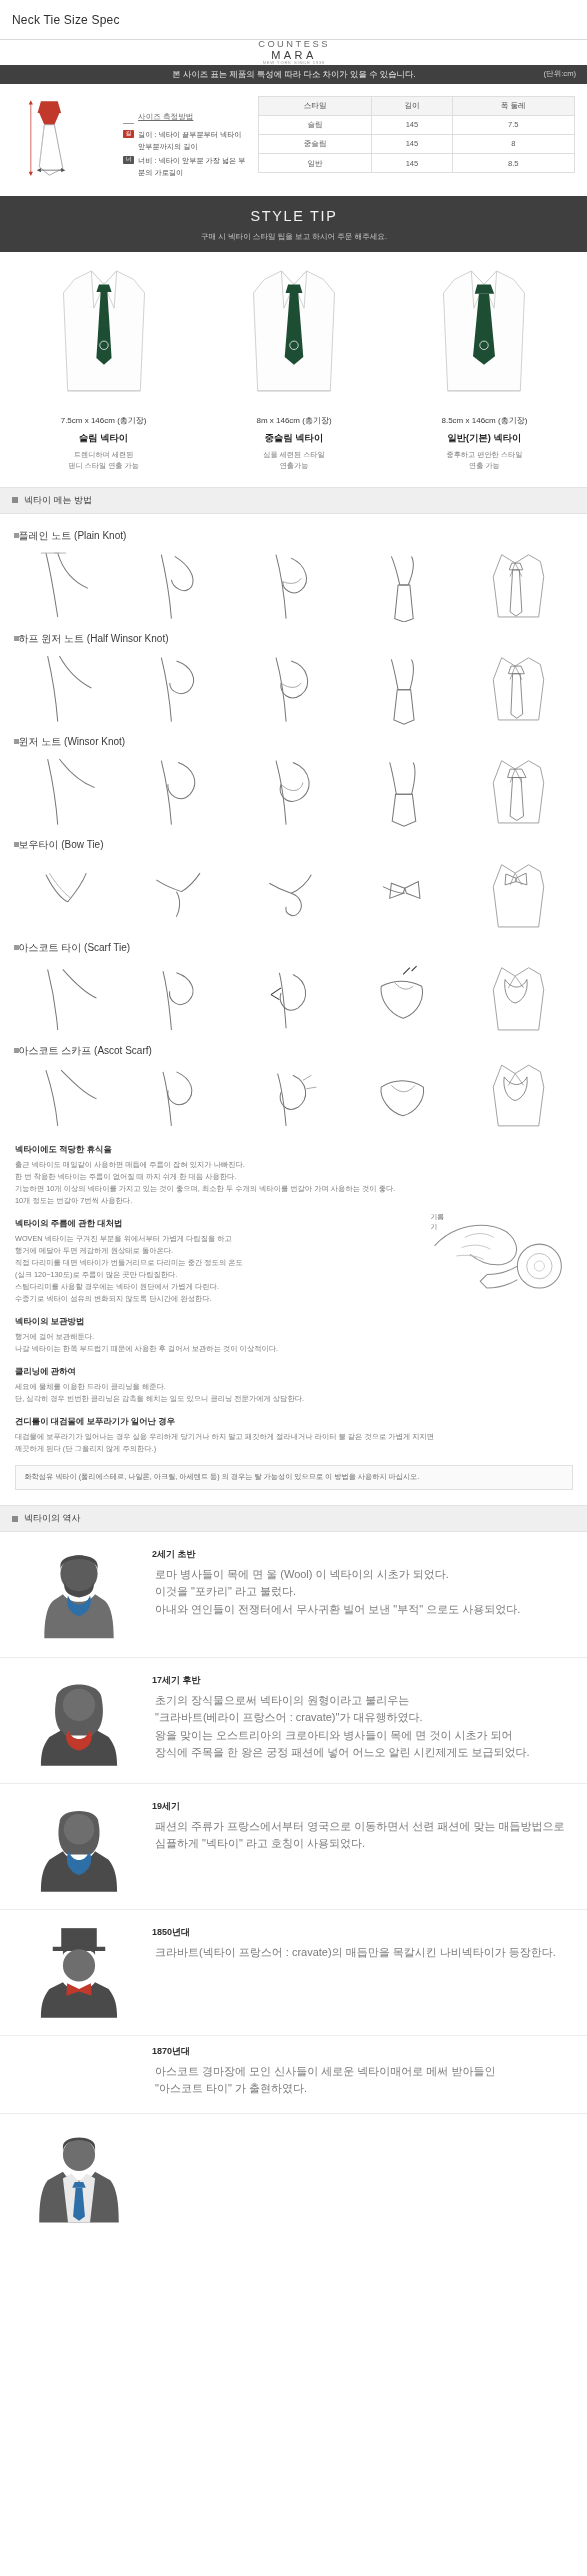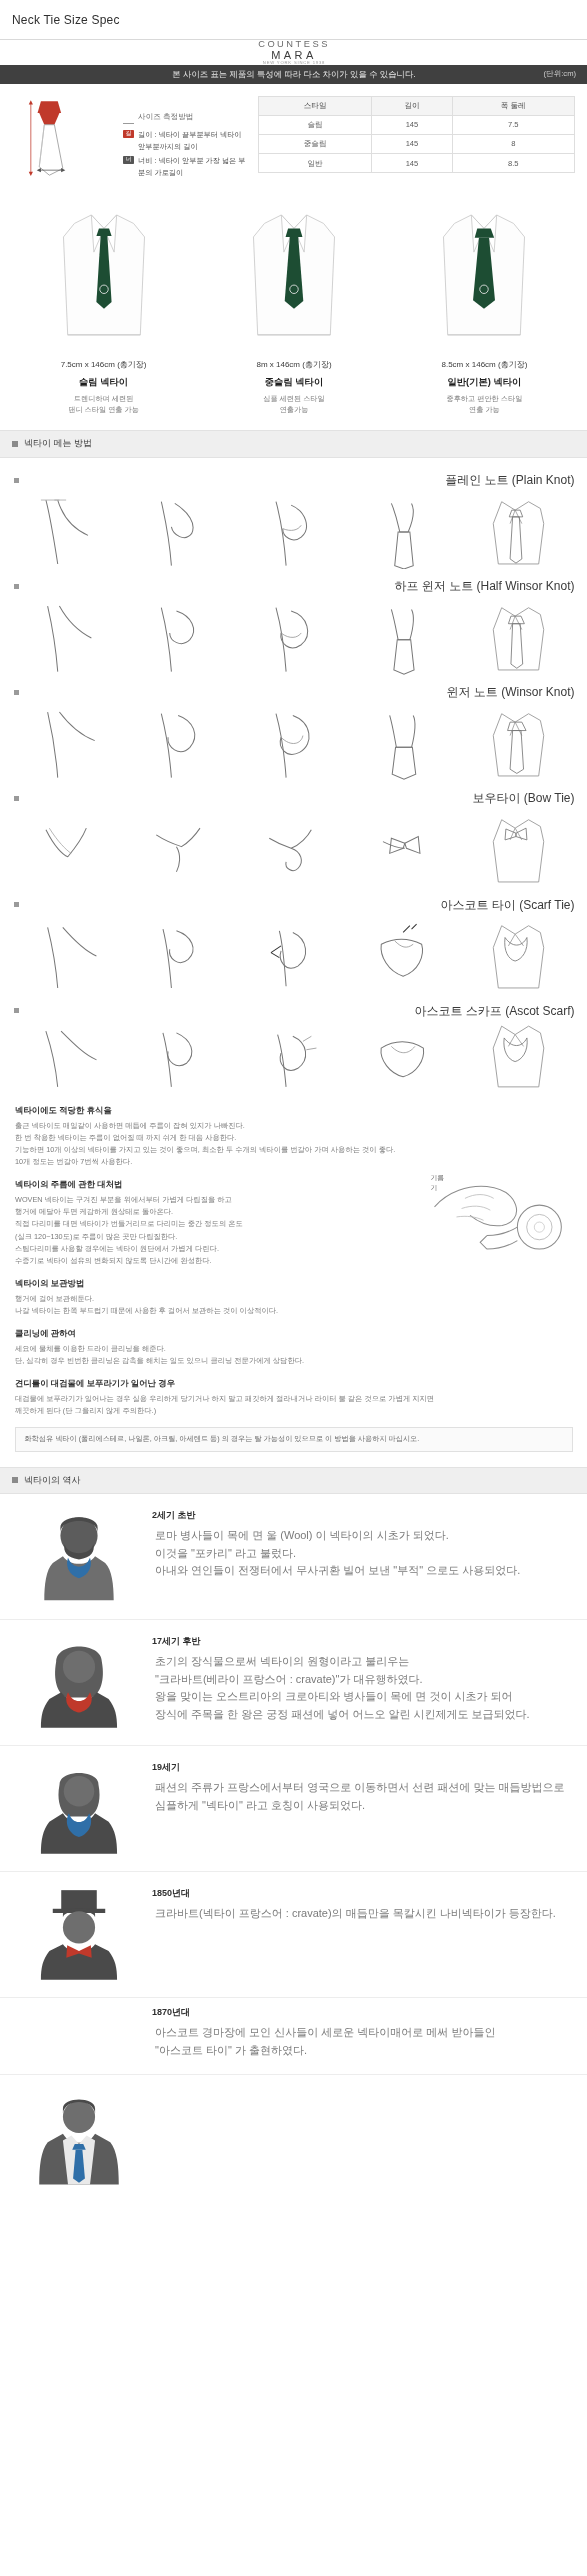--- a/index.html
+++ b/index.html
@@ -57,21 +57,21 @@
   
   .spec {
     display:flex;
     padding:12px 13.5px 15px 13.5px;
     gap:8.4px;
     align-items:flex-start;
   }
   .spec-figure { width:101px; flex:0 0 101px; position:relative; height:81px; }
   .spec-legend { flex:0 0 127px; font-size:7.2px; line-height:1.7; padding-top:15px; }
   .legend-row { display:flex; align-items:flex-start; gap:4.2px; margin-bottom:1.7px; }
-  .legend-title { font-size:7.6px; color:#6b6b6b; margin-bottom:5px; display:flex; align-items:flex-end; gap:4.2px;}
+  .legend-title { font-size:7.6px; color:#6b6b6b; margin-bottom:5px; display:flex; align-items:flex-end; gap:4.2px;text-decoration:underline;}
   .chip {
     display:inline-block; width:11px; height:7.6px; line-height:7.6px; text-align:center;
     font-size:6px; color:#fff; border-radius:0.8px; flex:0 0 11px; margin-top:1.7px;
   }
   .chip.a { background:#c0392b; }
   .chip.b { background:#555; }
   .lg-line { width:11px; height:0.8px; background:#9a9a9a; margin-top:4.2px; flex:0 0 11px; }
 
   
   .spec-table { flex:1; border-collapse:collapse; font-size:7.6px; }
@@ -108,21 +108,21 @@
     border-bottom:0.8px solid #e2e2e2;
     padding:6px 12px;
     font-size:9px;
     color:#3a3a3a;
     display:flex; align-items:center; gap:6px;
   }
   .sec-header .sq { width:6px; height:6px; background:#8a8a8a; display:inline-block; }
 
   
   .knot-block { padding:5px 13.5px 0 13.5px; }
-  .knot-title { font-size:12px; color:#3a3a3a; display:flex; align-items:center; margin:8.4px 0 1.7px 0;justify-content:space-between;}
+  .knot-title { font-size:10px; color:#3a3a3a; display:flex; align-items:center; margin:8.4px 0 1.7px 0;}
   .knot-title .sq { width:5px; height:5px; background:#9a9a9a; display:inline-block; }
   .knot-row { display:flex; align-items:flex-end; justify-content:space-between; height:78px; }
   .knot-cell { flex:1; display:flex; align-items:flex-end; justify-content:center; }
 
   
   .care { padding:12px 15px 15px 15px; position:relative; }
   .care h4 { font-size:8.4px; color:#333; margin:0 0 3.4px 0; font-weight:bold; }
   .care p { margin:0 0 10px 0; font-size:7.3px; color:#7b7b7b; line-height:1.65; }
   .care .hand { position:absolute; right:13.5px; top:81px; width:144px; }
   .care .hand-label { font-size:6.8px; color:#666; position:absolute; right:127px; top:0; }
@@ -219,20 +219,24 @@
         </tr>
         <tr>
           <td>일반</td>
           <td>145</td>
           <td>8.5</td>
         </tr>
       </tbody>
     </table>
   </div>
 
+  <div class="styletip-head">
+    <div class="t">STYLE TIP</div>
+    <div class="s">구매 시 넥타이 스타일 팁을 보고 하시어 주문 해주세요.</div>
+  </div>
 
   <div class="tip-grid">
 
     <div class="tip-col">
       <div class="shirt">
         <svg width="152" height="144" viewBox="0 0 180 170">
           <path d="M55 18 L75 8 L90 24 L105 8 L125 18 L138 34 L133 150 L47 150 L42 34 Z" fill="#fdfdfd" stroke="#c9c9c9" stroke-width="1"></path>
           <path d="M75 8 L90 24 L78 52 Z" fill="#ffffff" stroke="#c9c9c9" stroke-width="1"></path>
           <path d="M105 8 L90 24 L102 52 Z" fill="#ffffff" stroke="#c9c9c9" stroke-width="1"></path>
           <path d="M84 24 h12 l3 9 h-18 z" fill="#1d4d33"></path>

